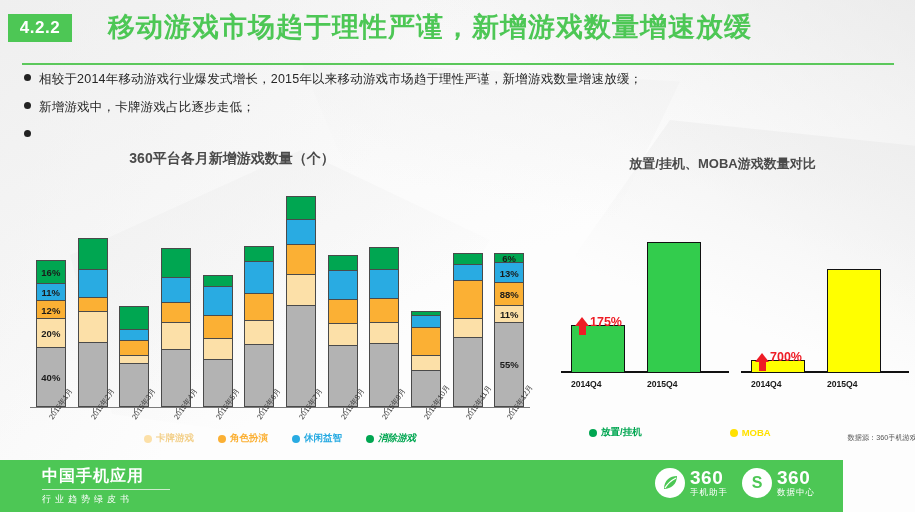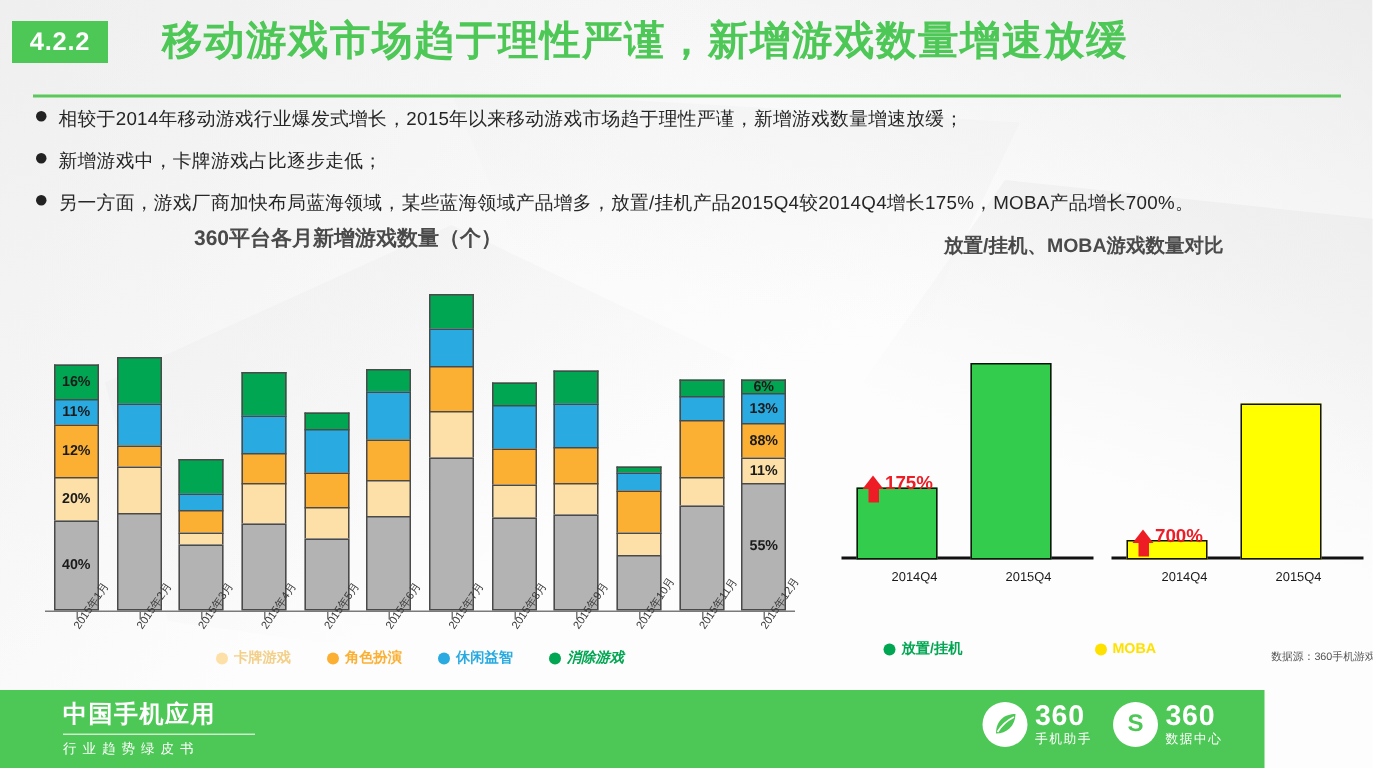--- a/index.html
+++ b/index.html
@@ -67,22 +67,22 @@
   .lg{display:flex;align-items:center;gap:4px;font-size:9.5px;font-weight:bold;}
   .lgdot{width:8px;height:8px;border-radius:50%;display:inline-block;}
 
   
   .chartR{position:absolute;left:545px;top:150px;width:370px;height:300px;}
   .chartR .ctitle{position:absolute;left:0;top:5px;width:355px;text-align:center;
                   font-size:13px;font-weight:bold;color:#4a4a4a;}
   .plotR{position:absolute;left:8px;top:36px;width:350px;height:215px;}
   .rbar{position:absolute;bottom:0;border:1.6px solid #111;box-sizing:border-box;}
   .rax{position:absolute;height:1.6px;background:#111;bottom:0;}
-  .rxlbl{position:absolute;font-size:8.6px;font-weight:normal;color:#1a1a1a;
-         text-align:right;white-space:nowrap;margin-top:44px;}
+  .rxlbl{position:absolute;font-size:8.6px;font-weight:bold;color:#1a1a1a;
+         text-align:left;white-space:nowrap;margin-top:44px;}
   .grow{position:absolute;display:flex;align-items:center;gap:1px;}
   .arrow-up{width:0;height:0;border-left:7px solid transparent;border-right:7px solid transparent;
             border-bottom:9px solid #EE1C25;position:relative;}
   .arrow-stem{position:absolute;left:-3.5px;top:9px;width:7px;height:9px;background:#EE1C25;}
   .glabel{font-size:12.5px;font-weight:bold;color:#EE1C25;}
   .legendR{position:absolute;left:0;top:276px;width:340px;display:flex;gap:88px;padding-left:44px;}
   .srcnote{position:absolute;right:-2px;top:283px;font-size:7.2px;color:#555;white-space:nowrap;}
 
   
   .footer{position:absolute;left:0;bottom:0;width:843px;height:52px;background:#4DC755;}
@@ -115,35 +115,34 @@
     <div class="bullet">
       <span class="dot"></span>
       <span>相较于2014年移动游戏行业爆发式增长，2015年以来移动游戏市场趋于理性严谨，新增游戏数量增速放缓；</span>
     </div>
     <div class="bullet">
       <span class="dot"></span>
       <span>新增游戏中，卡牌游戏占比逐步走低；</span>
     </div>
     <div class="bullet">
       <span class="dot"></span>
-      <span>另一方面，游戏厂商加快布局蓝海领域，某些蓝海领域产品增多，放置/挂机产品2015Q4较2014Q4增长175%，MOBA产品增长700%。</span>
     </div>
   </div>
 
   <div class="chartL">
     <div class="ctitle">360平台各月新增游戏数量（个）</div>
     <div class="plotL" id="plotL">
         <div class="bar-col" style="left: 5.83333px; width: 30px;">
           <div class="seg" style="height: 23.625px; background: rgb(0, 166, 81);">
             <span>16%</span>
           </div>
           <div class="seg" style="height: 16.875px; background: rgb(41, 171, 226);">
             <span>11%</span>
           </div>
-          <div class="seg" style="height: 35px; background: rgb(251, 176, 52);">
+          <div class="seg" style="height: 18px; background: rgb(251, 176, 52);">
             <span>12%</span>
           </div>
           <div class="seg" style="height: 29.25px; background: rgb(252, 224, 168);">
             <span>20%</span>
           </div>
           <div class="seg" style="height: 59.625px; background: rgb(179, 179, 179);">
             <span>40%</span>
           </div>
         </div>
         <div class="bar-col" style="left: 47.5px; width: 30px;">

